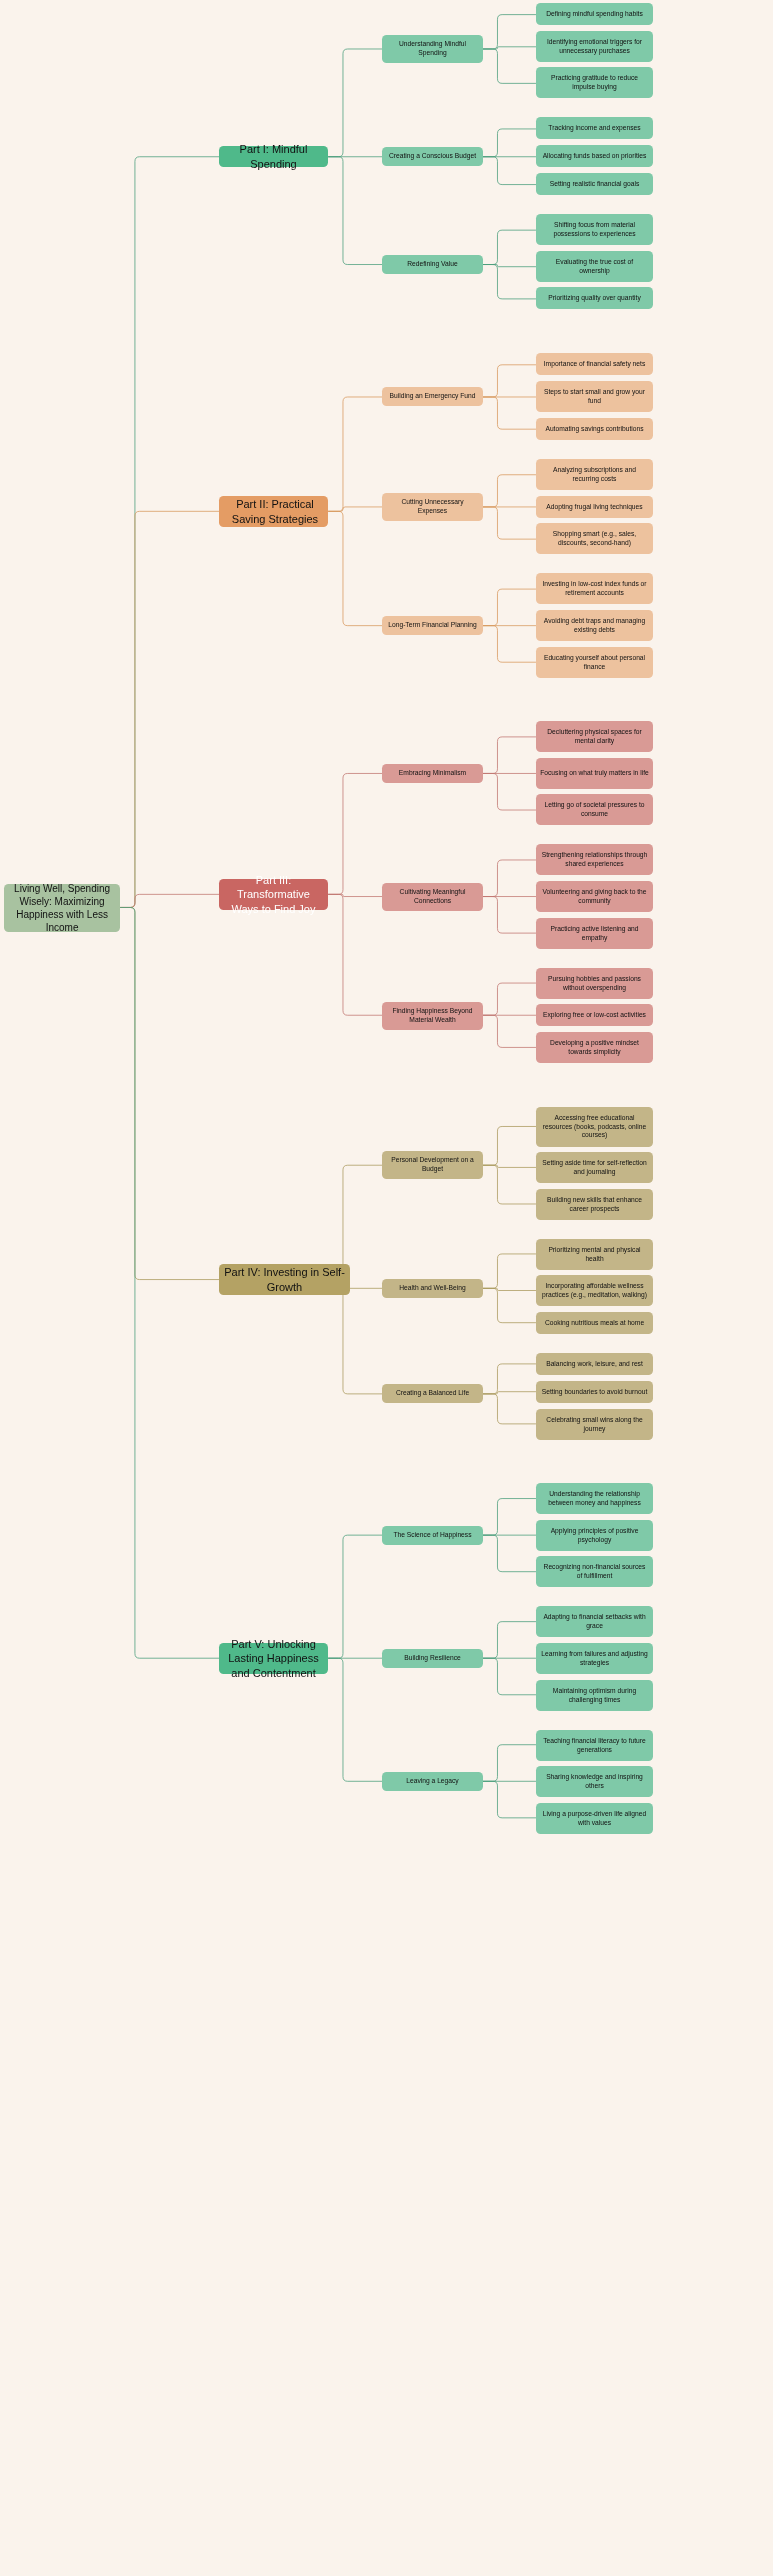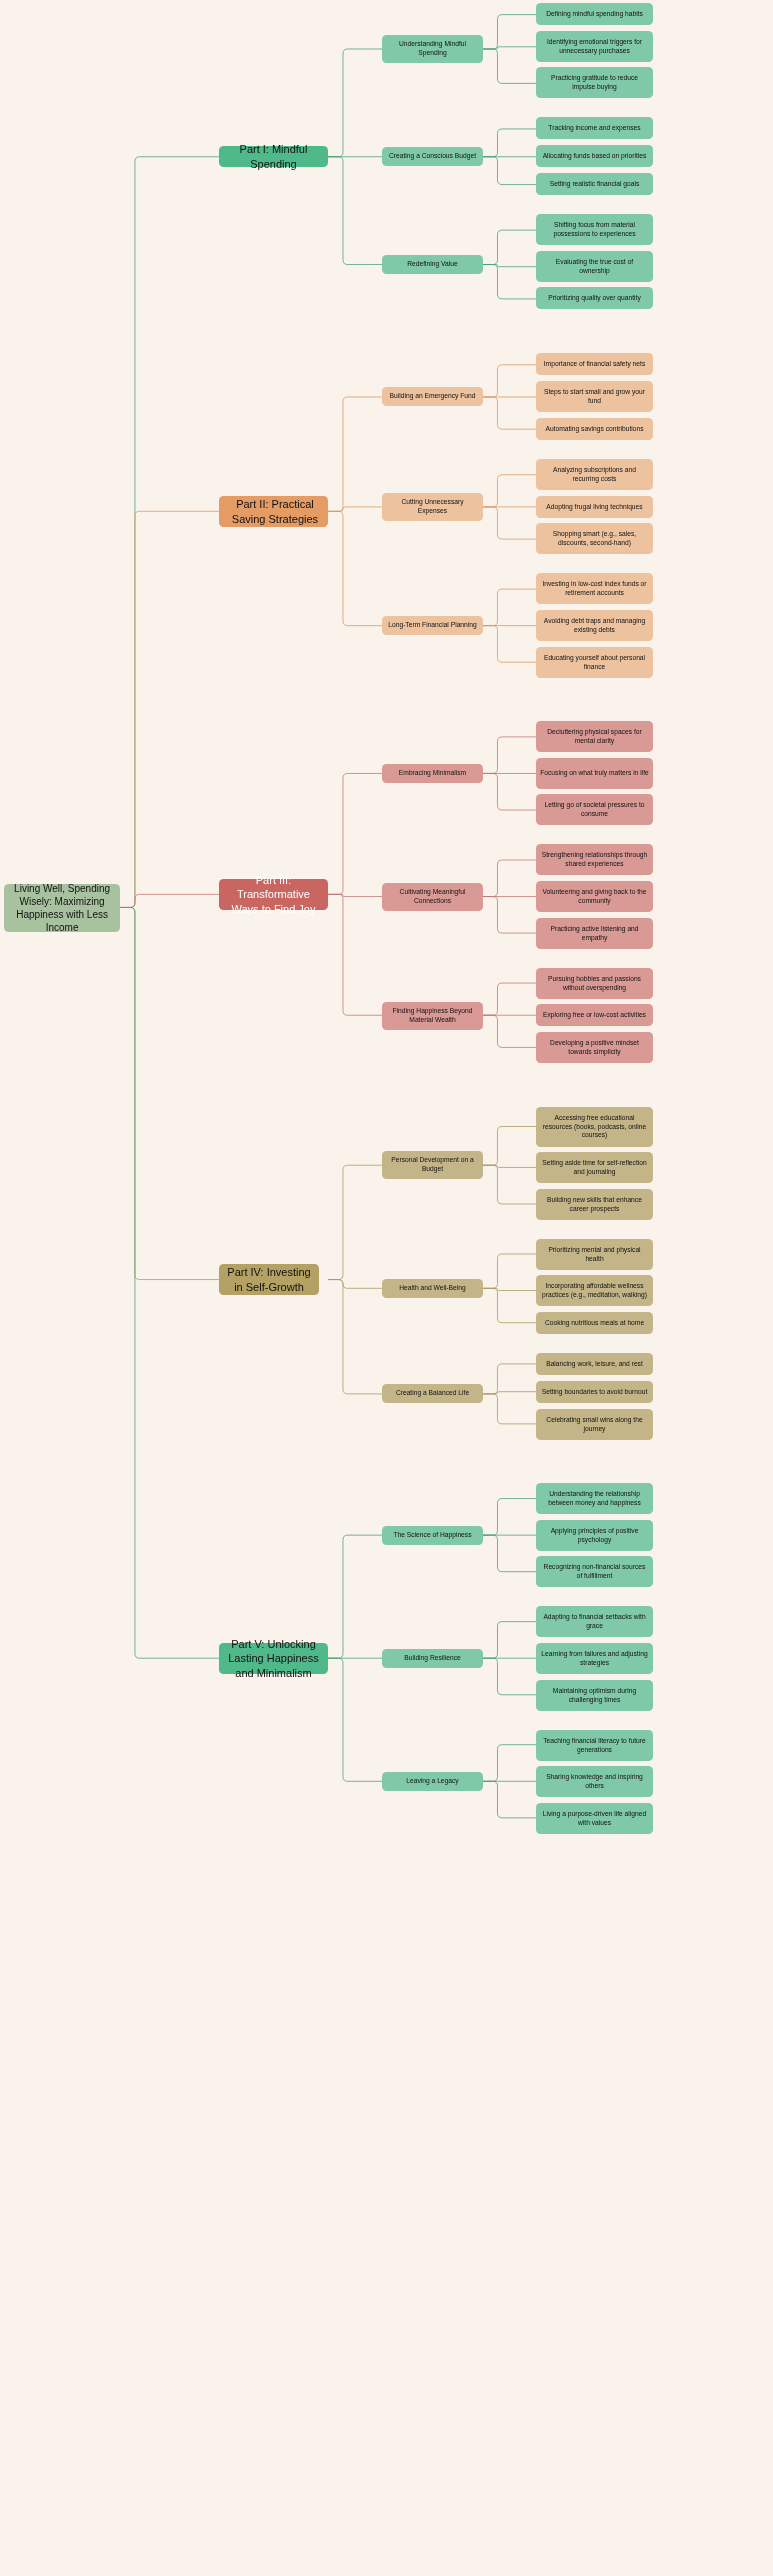--- a/index.html
+++ b/index.html
@@ -117,25 +117,25 @@
     </div>
     <div class="node lvl-1" style="left: 219px; top: 146px; width: 109px; height: 21px; background: rgb(79, 185, 138); color: rgb(17, 17, 17);">
       <span class="node-label">Part I: Mindful Spending</span>
     </div>
     <div class="node lvl-1" style="left: 219px; top: 496px; width: 109px; height: 31px; background: rgb(228, 156, 100); color: rgb(17, 17, 17); padding-left: 7px;">
       <span class="node-label">Part II: Practical Saving Strategies</span>
     </div>
     <div class="node lvl-1" style="left: 219px; top: 879px; width: 109px; height: 31px; background: rgb(201, 102, 98); color: rgb(255, 255, 255);">
       <span class="node-label">Part III: Transformative Ways to Find Joy</span>
     </div>
-    <div class="node lvl-1" style="left: 219px; top: 1264px; width: 100px; height: 31px; background: rgb(180, 162, 100); color: rgb(17, 17, 17);">
+    <div class="node lvl-1" style="left: 219px; top: 1264px; width: 131px; height: 31px; background: rgb(180, 162, 100); color: rgb(17, 17, 17);">
       <span class="node-label">Part IV: Investing in Self-Growth</span>
     </div>
     <div class="node lvl-1" style="left: 219px; top: 1643px; width: 109px; height: 31px; background: rgb(79, 185, 138); color: rgb(17, 17, 17);">
-      <span class="node-label">Part V: Unlocking Lasting Happiness and Minimalism</span>
+      <span class="node-label">Part V: Unlocking Lasting Happiness and Contentment</span>
     </div>
     <div class="node lvl-2" style="left: 382px; top: 35px; width: 101px; height: 28px; background: rgb(127, 201, 168); color: rgb(17, 17, 17);">
       <span class="node-label">Understanding Mindful Spending</span>
     </div>
     <div class="node lvl-2" style="left: 382px; top: 147px; width: 101px; height: 19px; background: rgb(127, 201, 168); color: rgb(17, 17, 17);">
       <span class="node-label">Creating a Conscious Budget</span>
     </div>
     <div class="node lvl-2" style="left: 382px; top: 255px; width: 101px; height: 19px; background: rgb(127, 201, 168); color: rgb(17, 17, 17);">
       <span class="node-label">Redefining Value</span>
     </div>

